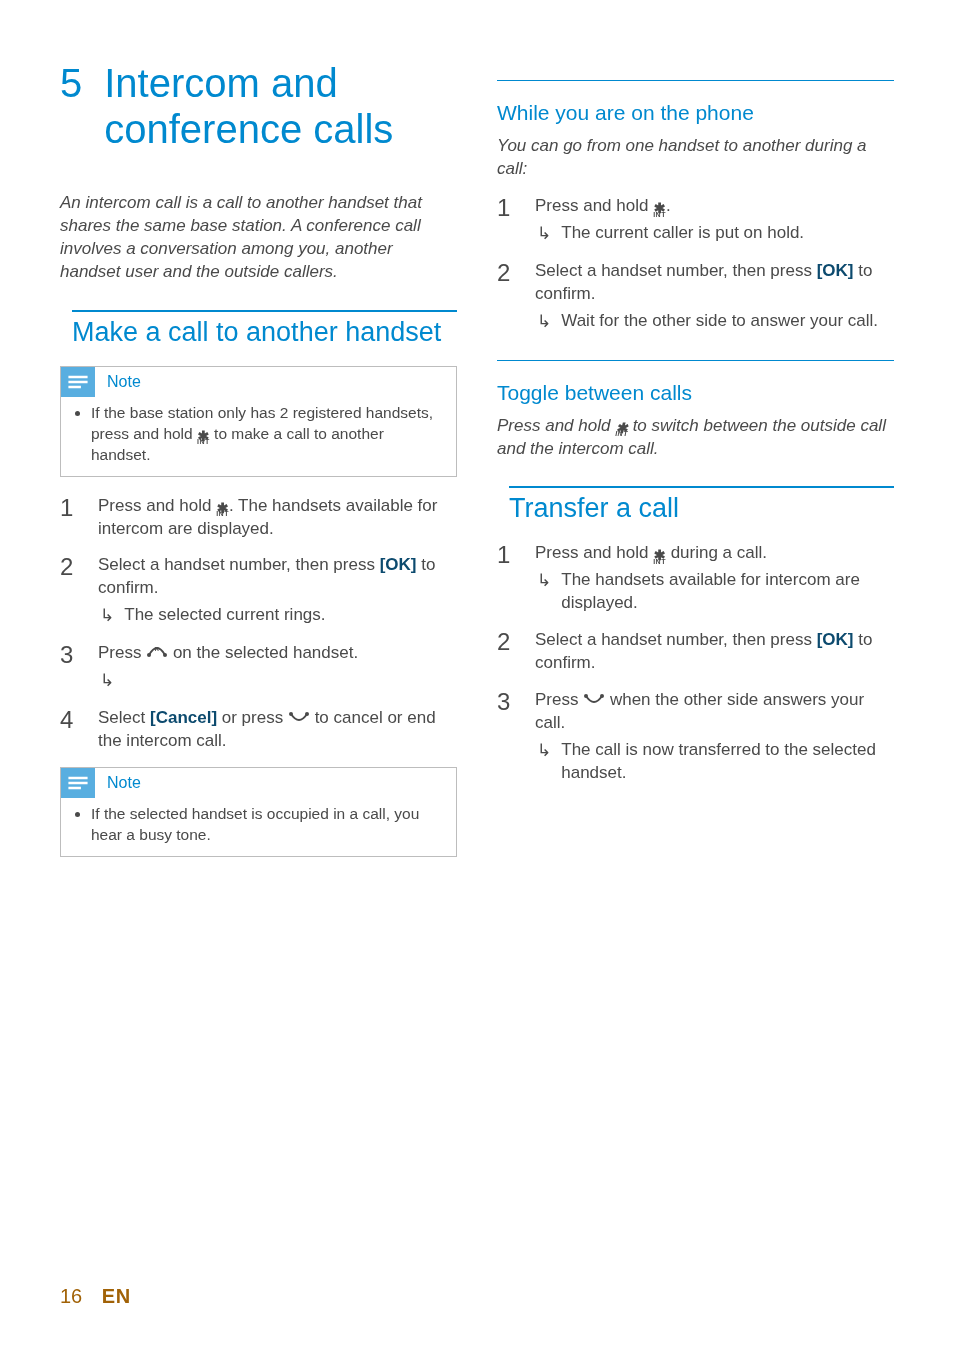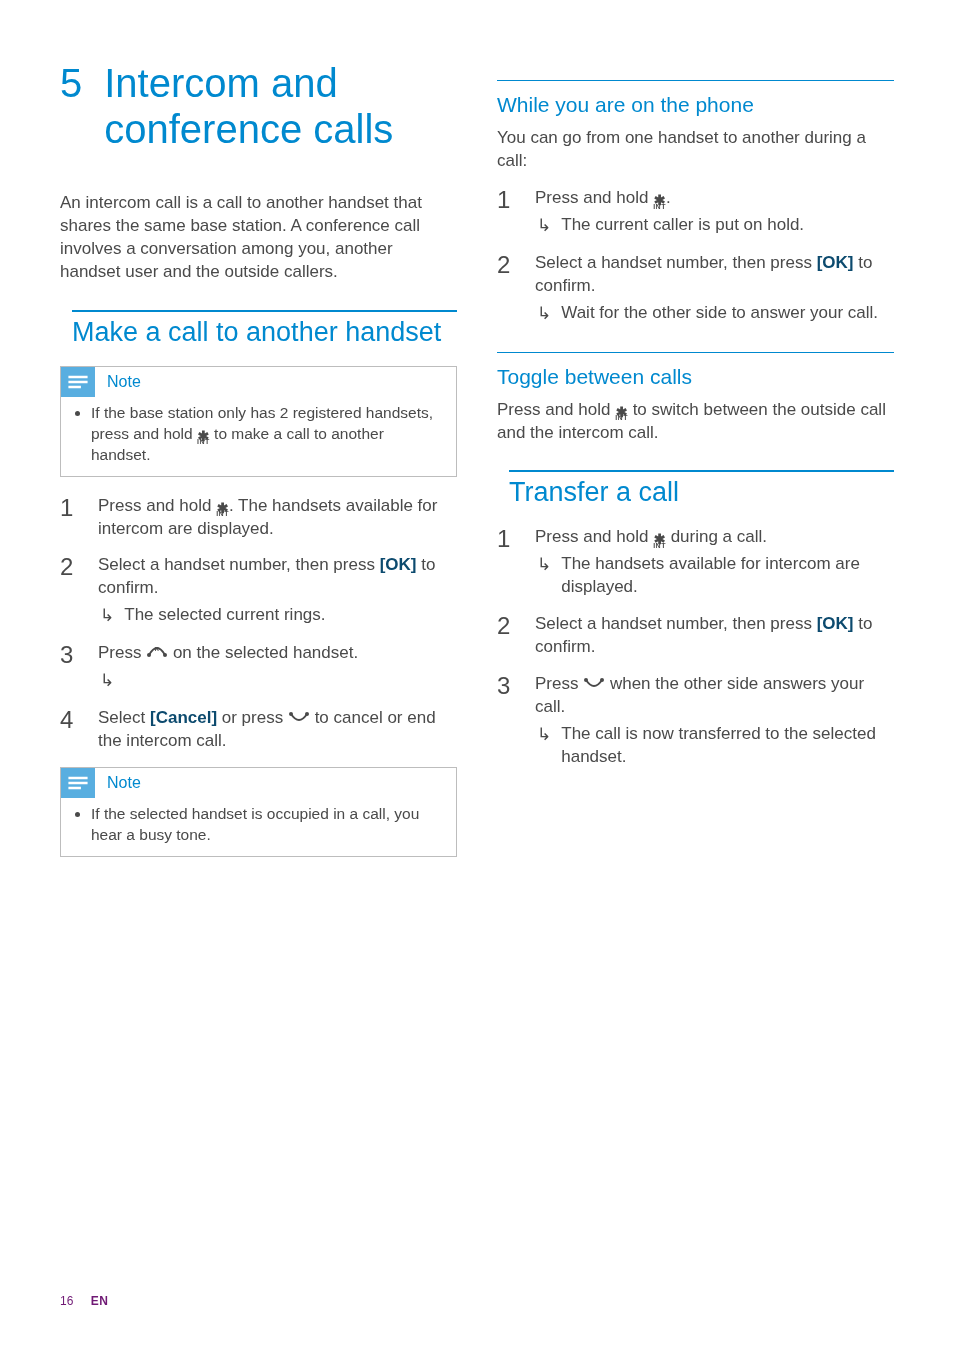--- a/index.html
+++ b/index.html
@@ -32,36 +32,36 @@
     font-size: 40px;
     font-weight: 300;
     color: #0089cf;
     margin: 0 0 40px 0;
     line-height: 1.15;
     display: flex;
     gap: 22px;
   }
   h1.chapter .chnum { flex: 0 0 auto; }
   h1.chapter .chtitle { flex: 1; }
-  p { margin: 0 0 14px 0; font-size: 17px; line-height: 1.35; color:#4a4a4a; }
+  p { margin: 0 0 14px 0; font-size: 17px; line-height: 1.35; color:#4a4a4a;font-style:italic; }
   h2.section {
     font-size: 27px;
     color: #0089cf;
     font-weight: 300;
     border-top: 2px solid #0089cf;
     padding-top: 5px;
     margin: 26px 0 18px 12px;
     line-height: 1.15;
   }
   h3.subsection {
     font-size: 21px;
     color: #0089cf;
     font-weight: 300;
     border-top: 1px solid #0089cf;
-    padding-top: 12px;
+    padding-top: 20px;
     margin: 26px 0 10px 0;
   }
   .notebox {
     border: 1px solid #bdbdbd;
     margin: 12px 0 18px 0;
     font-size: 15px;
   }
   .notebox .note-head {
     display: flex;
     align-items: center;
@@ -130,22 +130,22 @@
     font-weight: bold;
     color:#4a4a4a;
   }
   .star-int .star { font-size: 14px; }
   .star-int .int { font-size: 7px; letter-spacing: 0.5px; }
   strong.btn { font-weight: 600; color:#0c4a6e;}
   .footer {
     position: absolute;
     bottom: 42px;
     left: 60px;
-    font-size: 12px;
-    color:#701a75;
+    font-size: 20px;
+    color:#a16207;
   }
   .footer .pn { margin-right: 14px; }
   .footer .lang { font-weight: 600; letter-spacing: 0.5px; }
 </style>
 </head>
 <body>
 
 <div class="page">
   <div class="cols">
 

